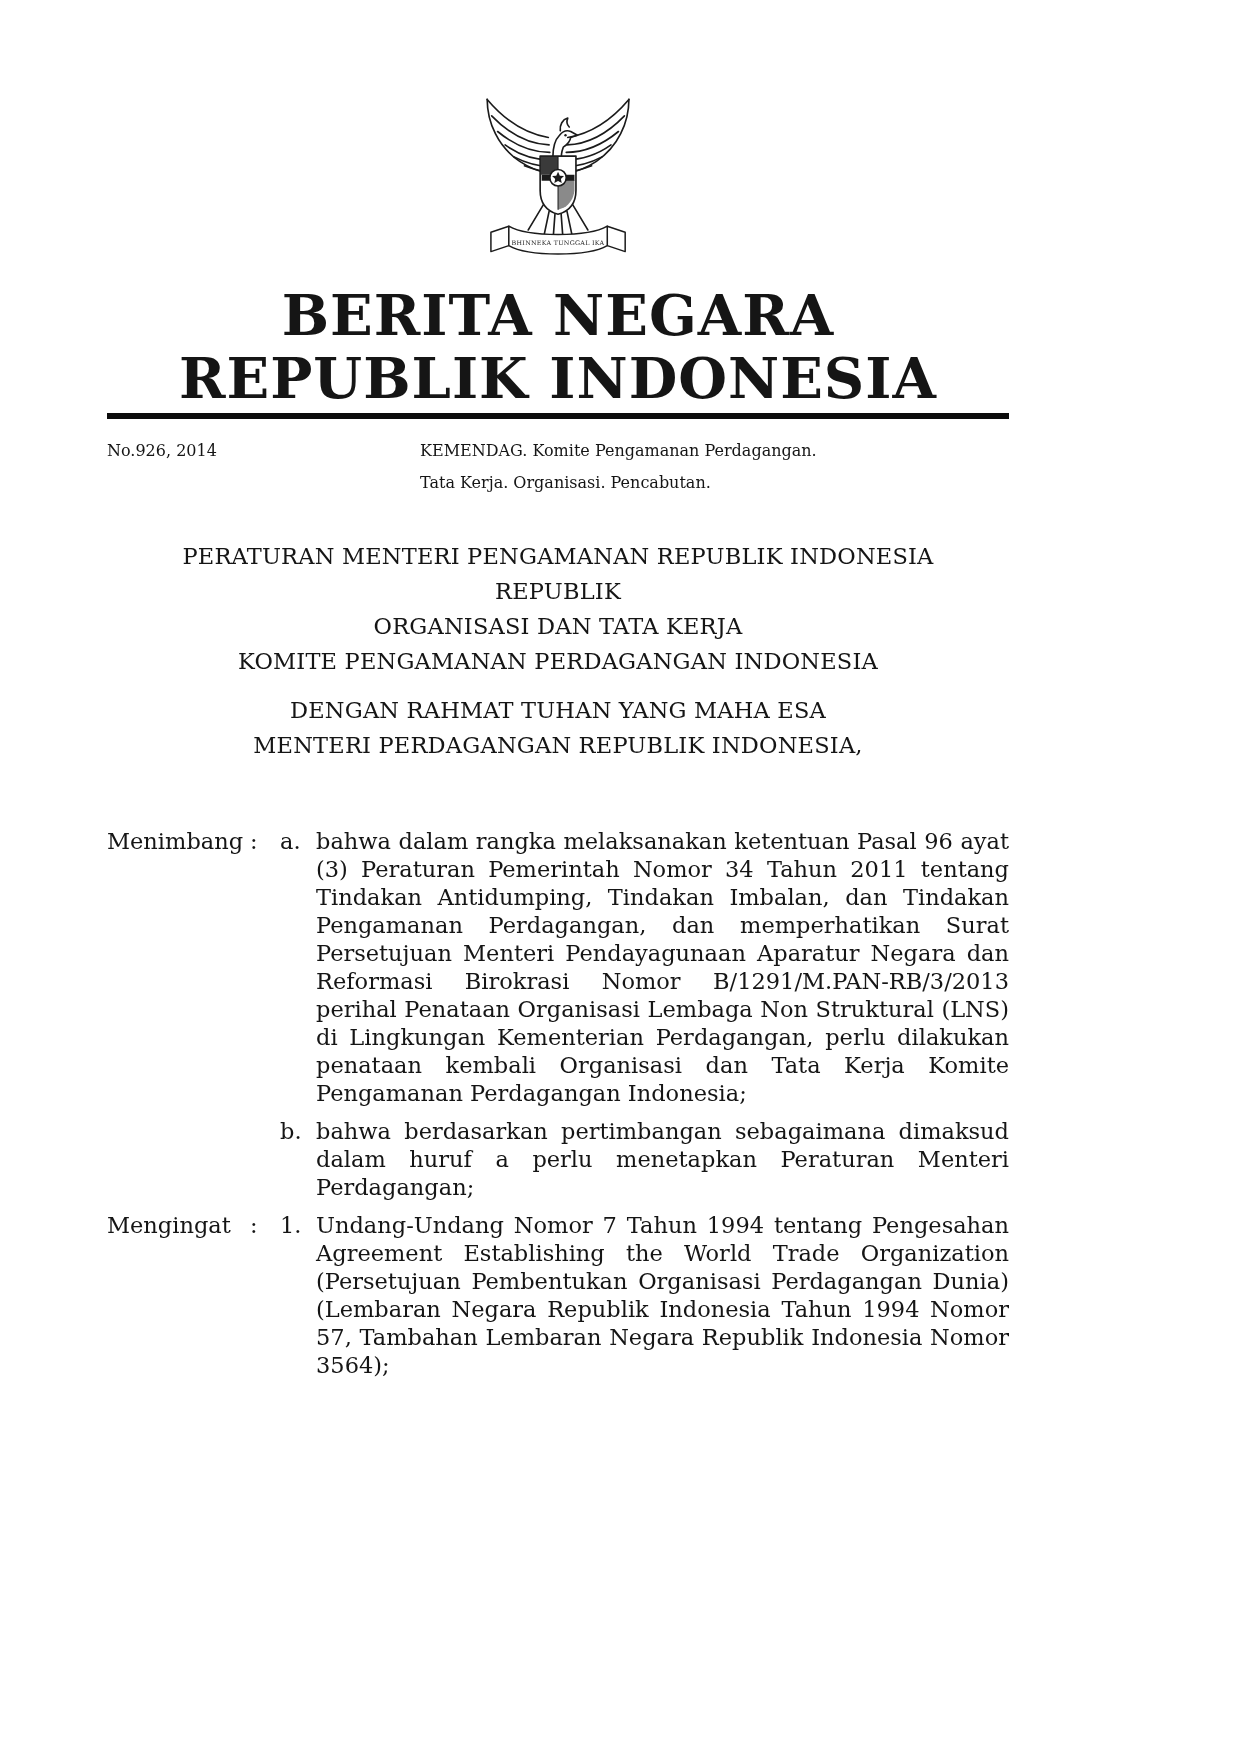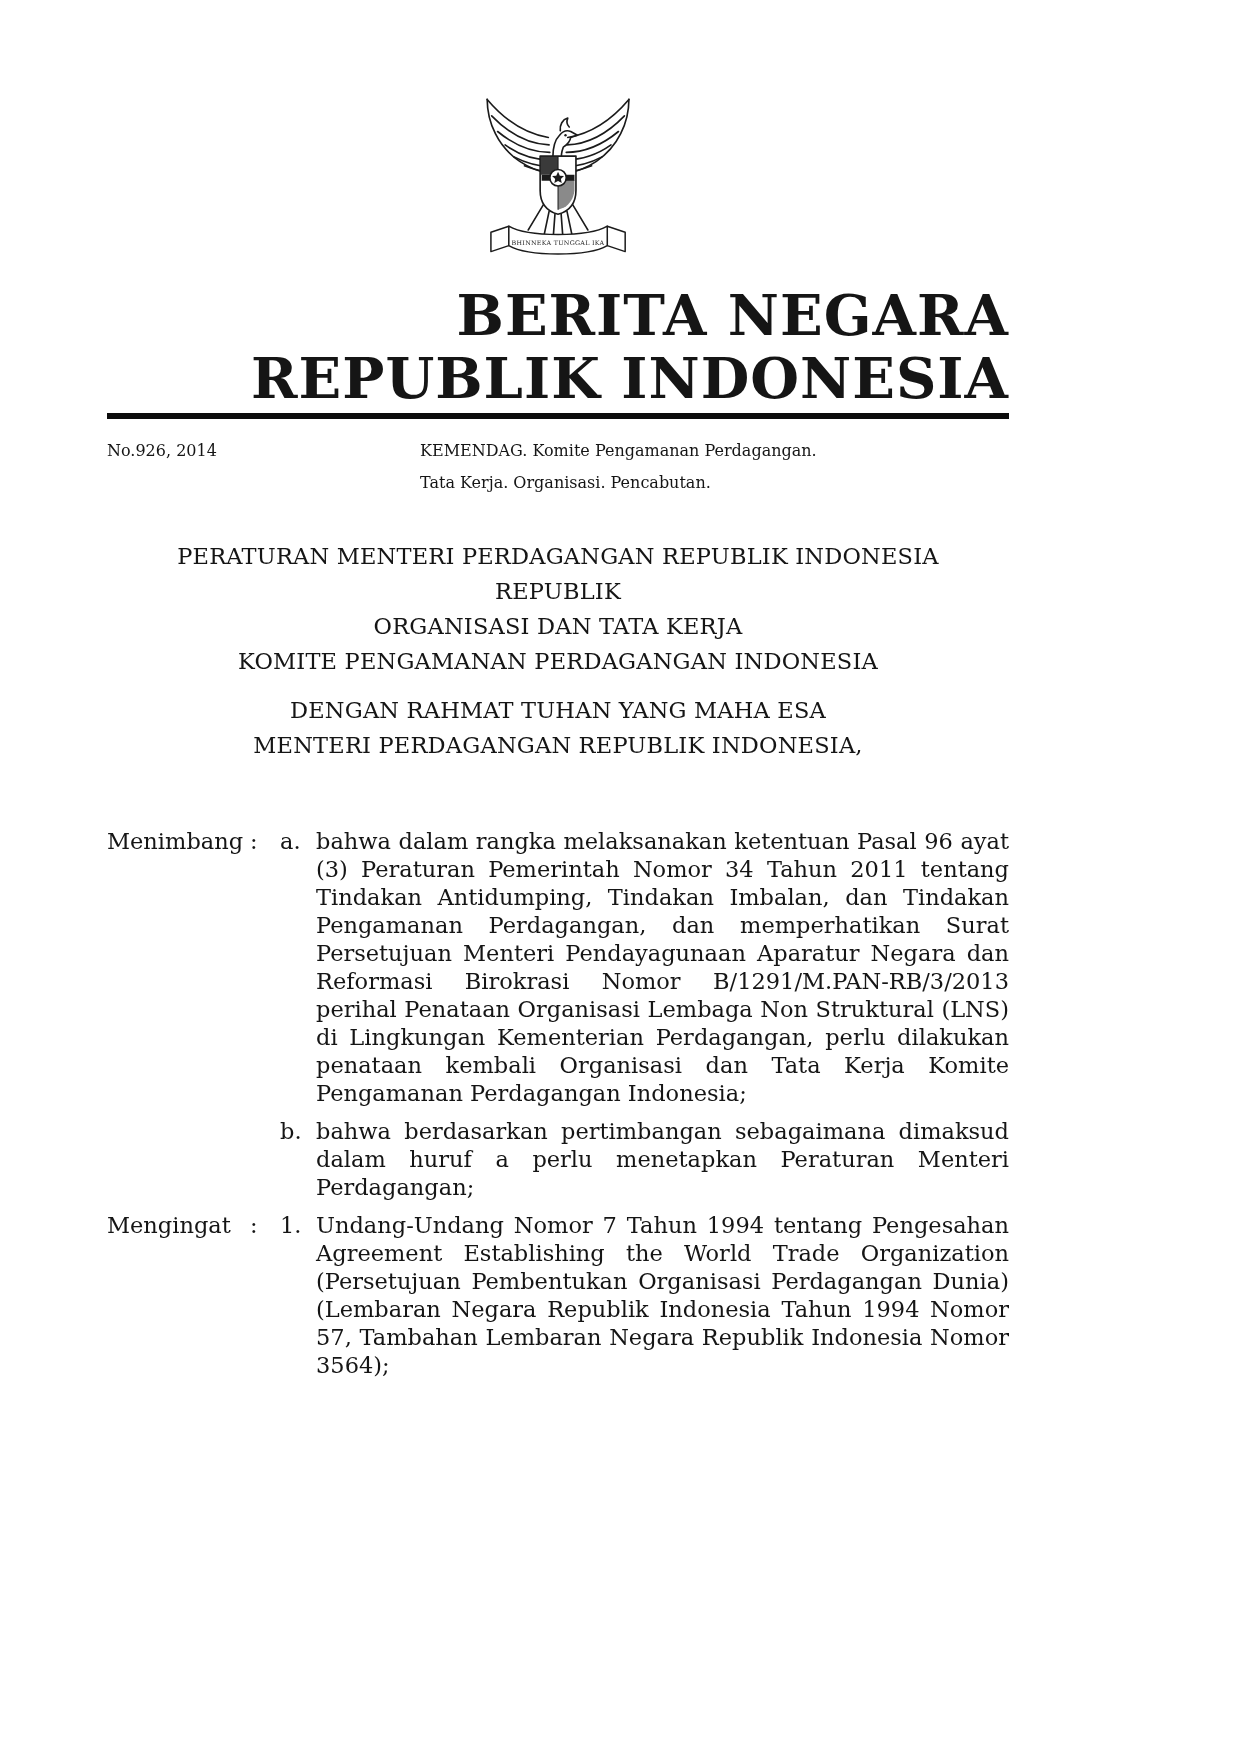--- a/index.html
+++ b/index.html
@@ -7,21 +7,21 @@
     width:1240px;
     font-family:"DejaVu Serif","Liberation Serif",serif;
     color:var(--ink, #151515);
   }
   .page { position:relative; width:1240px; height:1755px; background:#fff; overflow:hidden; }
   .content { width:902px; margin:0 0 0 107px; }
 
   .emblem { display:block; height:182px; width:auto; margin:86px auto 0; }
   .emblem text { font-family:"DejaVu Serif",serif; font-size:8.5px; letter-spacing:0.4px; fill:#1b1b1b; }
 
-  .masthead { margin-top:16px; text-align:right; font-weight:700; font-size:56px; line-height:63px; letter-spacing:1px; }
+  .masthead { margin-top:16px; text-align:center; font-weight:700; font-size:56px; line-height:63px; letter-spacing:1px; }
   .rule { height:6px; background:#0c0c0c; margin-top:3px; }
 
   .issue-row { display:flex; margin-top:16px; font-size:16px; line-height:32px; }
   .issue-no { flex:0 0 313px; width:313px; }
   .abstract { flex:1; }
 
   .title-block { text-align:center; font-size:22.5px; line-height:35px; letter-spacing:0.2px; }
   .tb-main { margin-top:40px; }
   .tb-invocation { margin-top:14px; }
 
@@ -96,21 +96,21 @@
 
     <div class="issue-row">
       <div class="issue-no">No.926, 2014</div>
       <div class="abstract">
         <div>KEMENDAG. Komite Pengamanan Perdagangan.</div>
         <div>Tata Kerja. Organisasi. Pencabutan.</div>
       </div>
     </div>
 
     <div class="title-block tb-main">
-      <div>PERATURAN MENTERI PERDAGANGAN REPUBLIK INDONESIA</div>
+      <div>PERATURAN MENTERI PENGAMANAN REPUBLIK INDONESIA</div>
       <div>REPUBLIK</div>
       <div>ORGANISASI DAN TATA KERJA</div>
       <div>KOMITE PENGAMANAN PERDAGANGAN INDONESIA</div>
     </div>
 
     <div class="title-block tb-invocation">
       <div>DENGAN RAHMAT TUHAN YANG MAHA ESA</div>
       <div>MENTERI PERDAGANGAN REPUBLIK INDONESIA,</div>
     </div>
 

